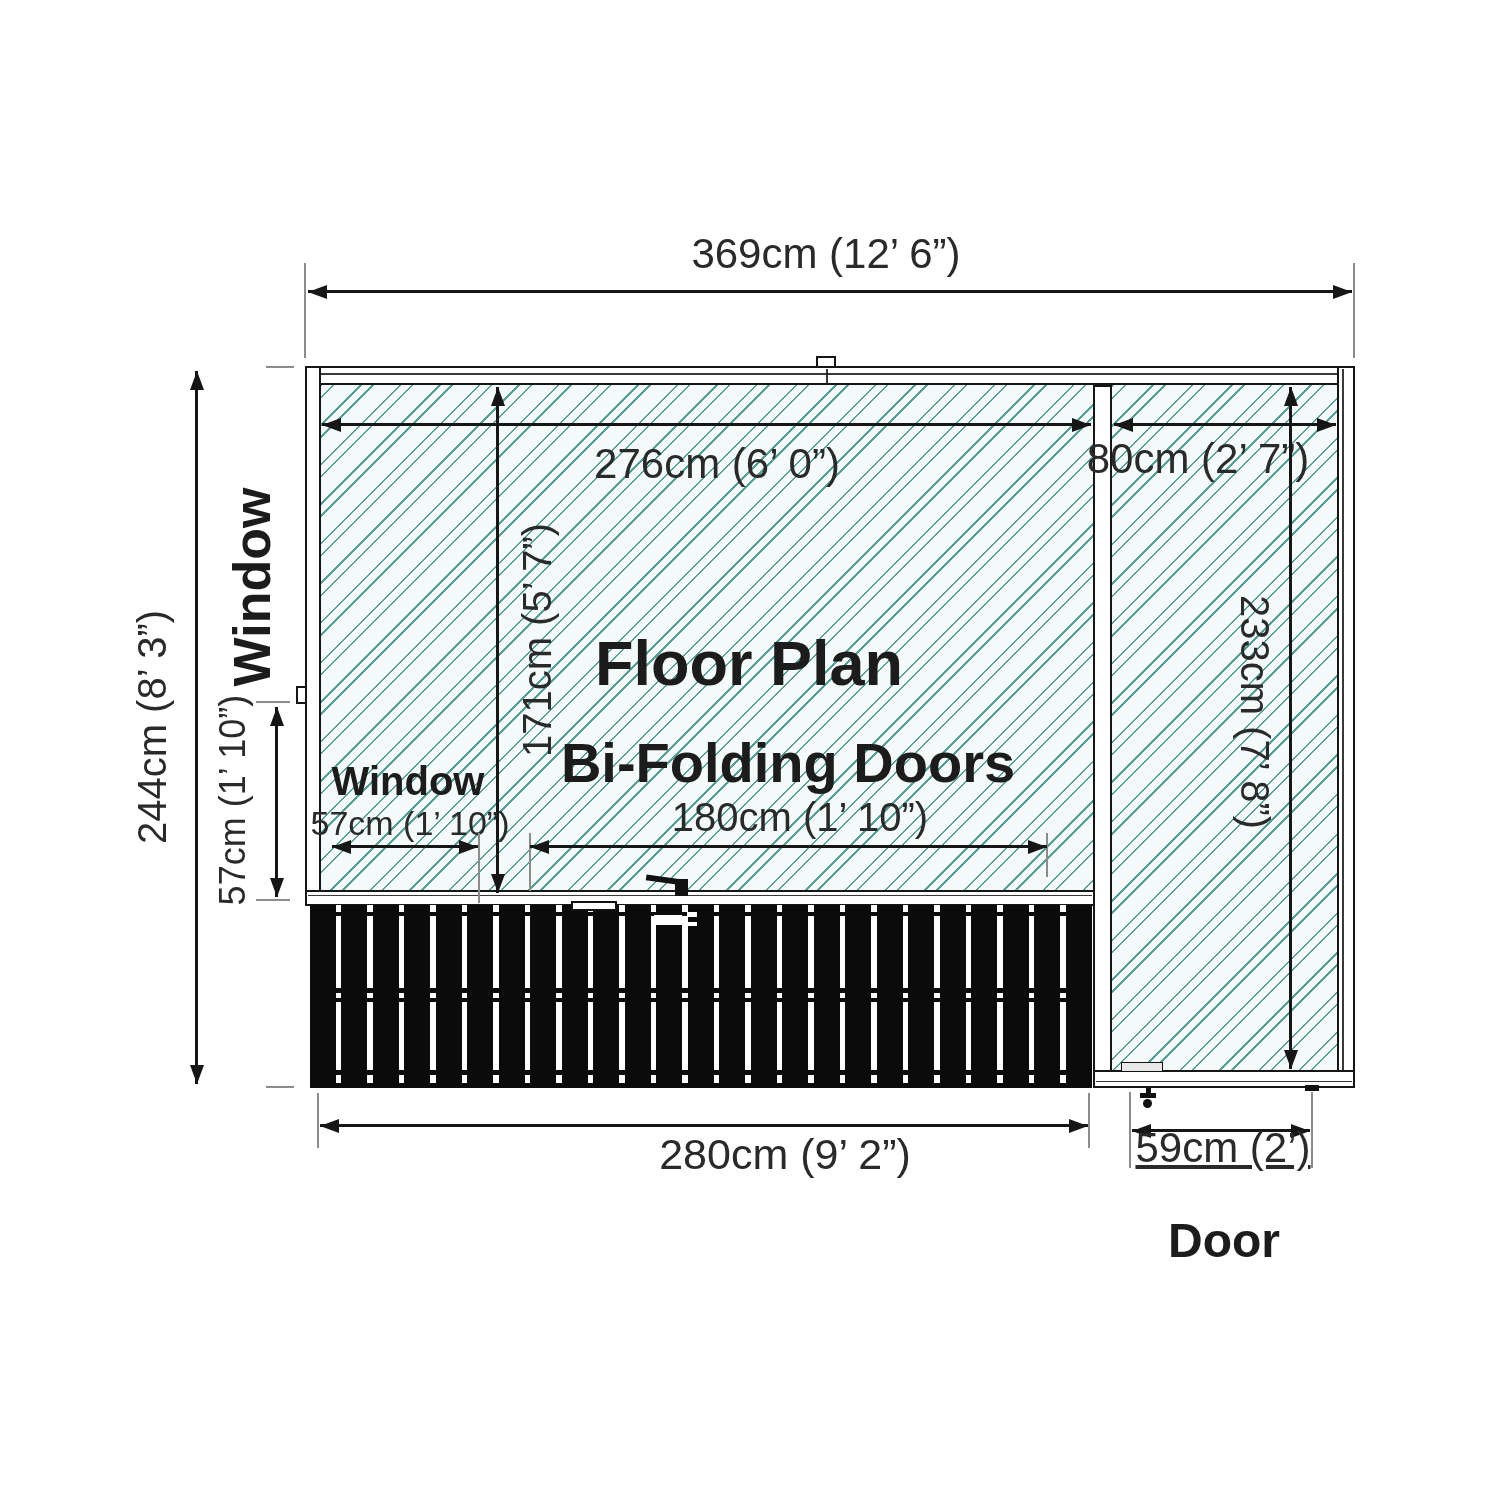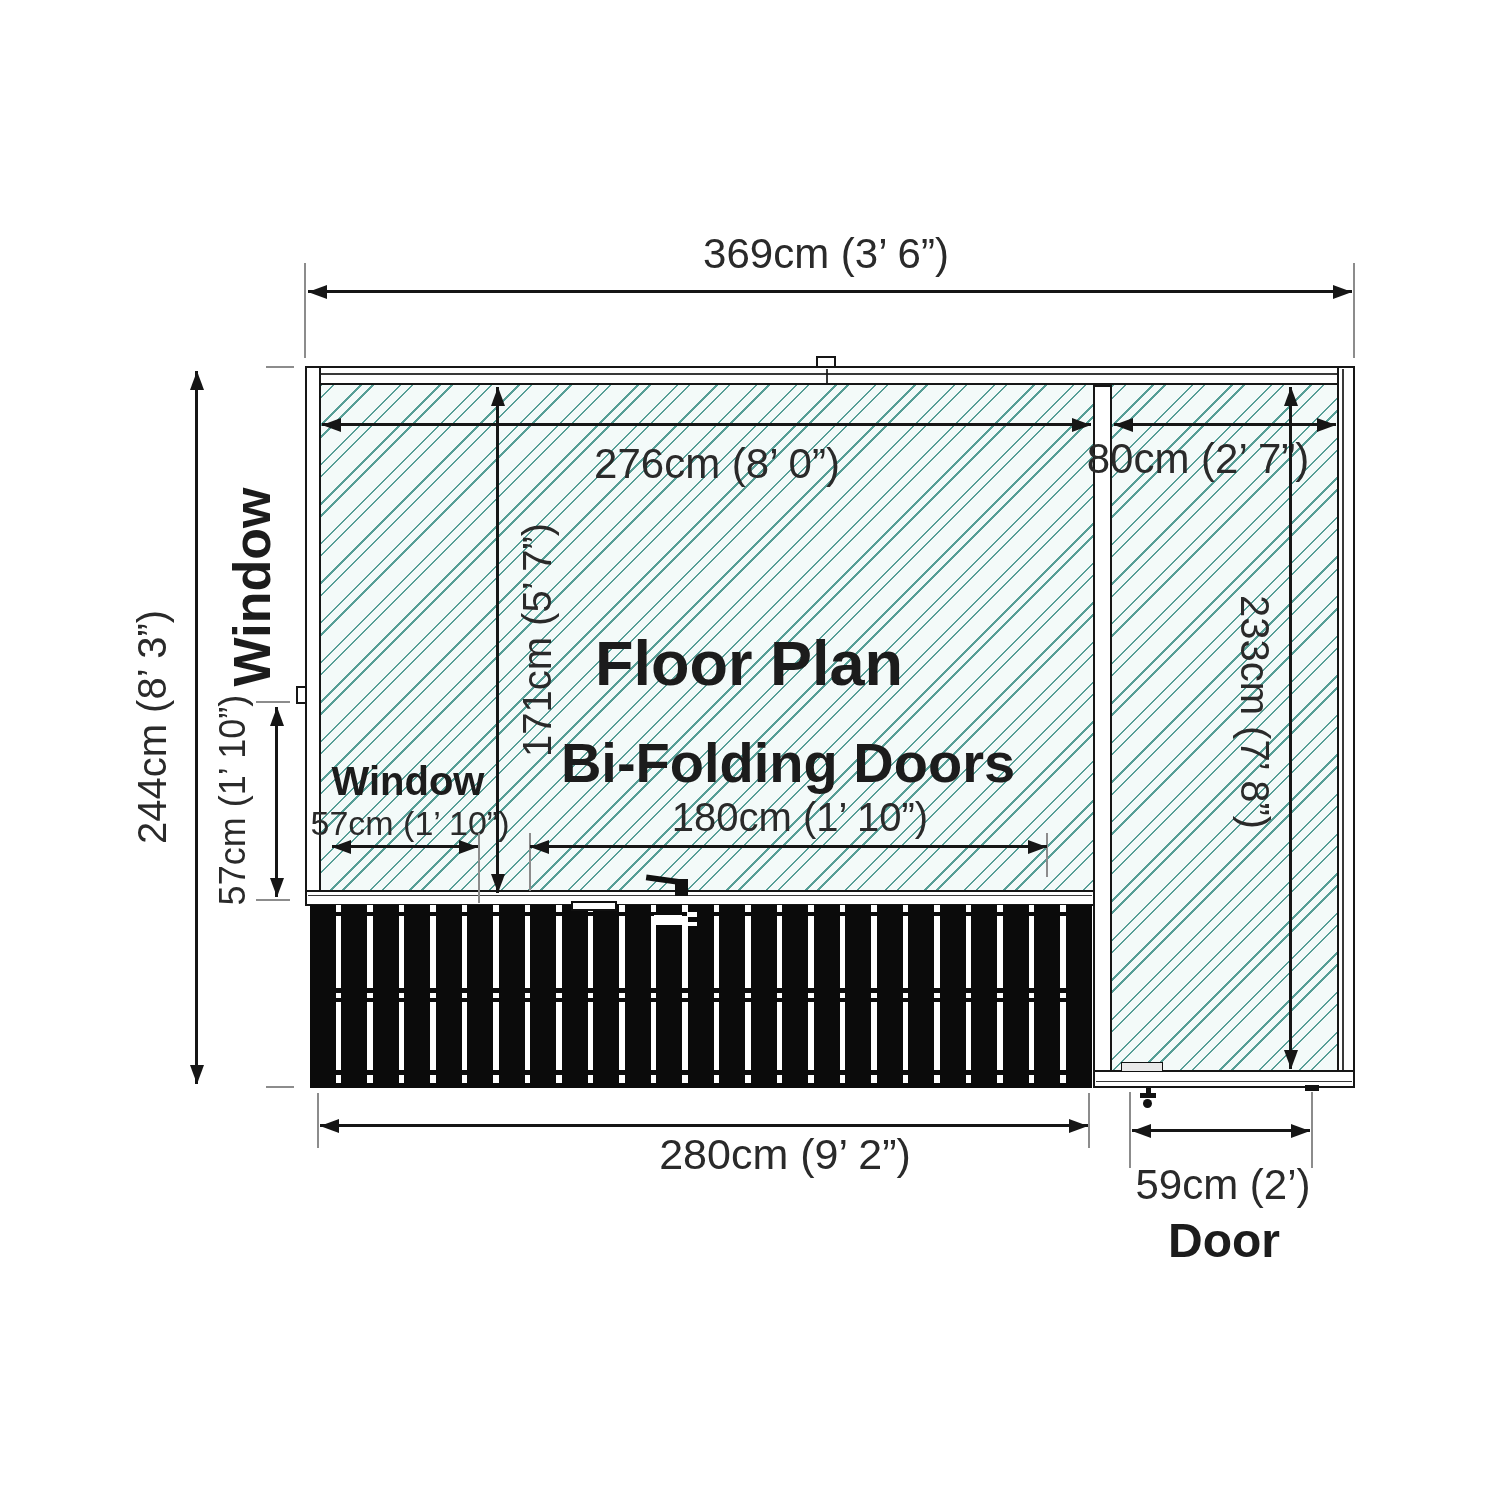--- a/index.html
+++ b/index.html
@@ -91,24 +91,24 @@
   <div class="abs" style="left:687px;top:922px;width:10px;height:4px;background:#fff;"></div>
   <div class="abs" style="left:1121px;top:1062px;width:42px;height:10px;background:#e9e9e9;border:1.5px solid #111;"></div>
   <div class="abs detail" style="left:1146px;top:1088px;width:5px;height:8px;"></div>
   <div class="abs detail" style="left:1140px;top:1093px;width:16px;height:5px;"></div>
   <div class="abs detail" style="left:1143px;top:1099px;width:9px;height:9px;border-radius:50%;"></div>
   <div class="abs detail" style="left:1305px;top:1085px;width:14px;height:6px;"></div>
 
   <div class="abs ext" style="left:304px;top:263px;width:2px;height:95px;"></div>
   <div class="abs ext" style="left:1353px;top:263px;width:2px;height:95px;"></div>
   <div class="abs h-arrow" style="left:308px;top:290px;width:1044px;"></div>
-  <div class="abs dimtext" style="left:576px;top:232px;width:500px;height:44px;">369cm (3’ 6”)</div>
+  <div class="abs dimtext" style="left:576px;top:232px;width:500px;height:44px;">369cm (12’ 6”)</div>
 
   <div class="abs h-arrow" style="left:322px;top:423px;width:769px;"></div>
-  <div class="abs dimtext" style="left:467px;top:442px;width:500px;height:44px;">276cm (8’ 0”)</div>
+  <div class="abs dimtext" style="left:467px;top:442px;width:500px;height:44px;">276cm (6’ 0”)</div>
 
   <div class="abs h-arrow" style="left:1114px;top:423px;width:222px;"></div>
   <div class="abs dimtext" style="left:1048px;top:437px;width:300px;height:44px;">80cm (2’ 7”)</div>
 
   <div class="abs v-arrow" style="left:496px;top:387px;height:506px;"></div>
   <div class="abs dimtext rot-ccw" style="left:387px;top:620px;width:300px;height:40px;font-size:40px;">171cm (5’ 7”)</div>
 
   <div class="abs v-arrow" style="left:1289px;top:387px;height:682px;"></div>
   <div class="abs dimtext rot-cw" style="left:1105px;top:692px;width:300px;height:40px;font-size:40px;">233cm (7’ 8”)</div>
 
@@ -137,16 +137,16 @@
   <div class="abs h-arrow" style="left:530px;top:845px;width:517px;"></div>
 
   <div class="abs ext" style="left:317px;top:1093px;width:2px;height:55px;"></div>
   <div class="abs ext" style="left:1088px;top:1093px;width:2px;height:55px;"></div>
   <div class="abs h-arrow" style="left:320px;top:1124px;width:768px;"></div>
   <div class="abs dimtext" style="left:535px;top:1132px;width:500px;height:44px;font-size:43px;">280cm (9’ 2”)</div>
 
   <div class="abs ext" style="left:1129px;top:1092px;width:2px;height:76px;"></div>
   <div class="abs ext" style="left:1311px;top:1092px;width:2px;height:76px;"></div>
   <div class="abs h-arrow" style="left:1132px;top:1129px;width:178px;"></div>
-  <div class="abs dimtext" style="left:1073px;top:1163px;width:300px;height:44px;">59cm (2’)</div>
+  <div class="abs dimtext" style="left:1073px;top:1126px;width:300px;height:44px;text-decoration:underline;">59cm (2’)</div>
   <div class="abs title" style="left:1074px;top:1216px;width:300px;height:50px;font-size:48px;">Door</div>
 
 </div>
 
 </body></html>

